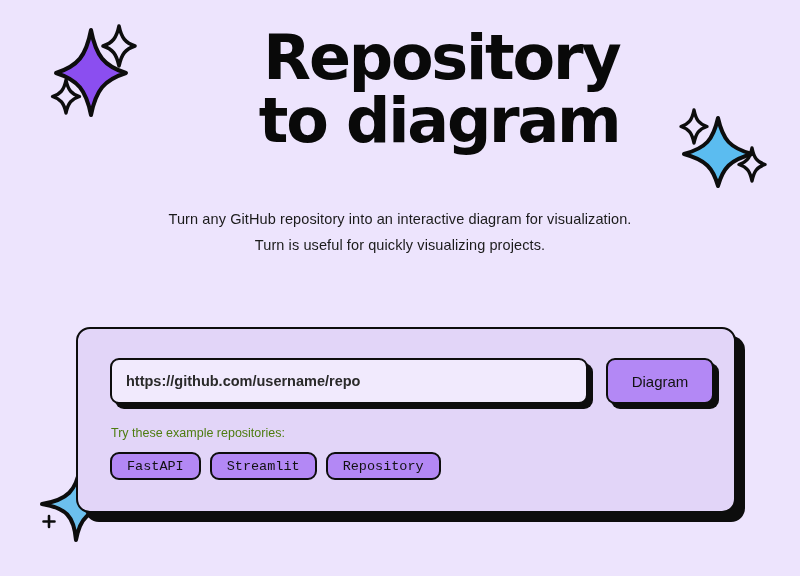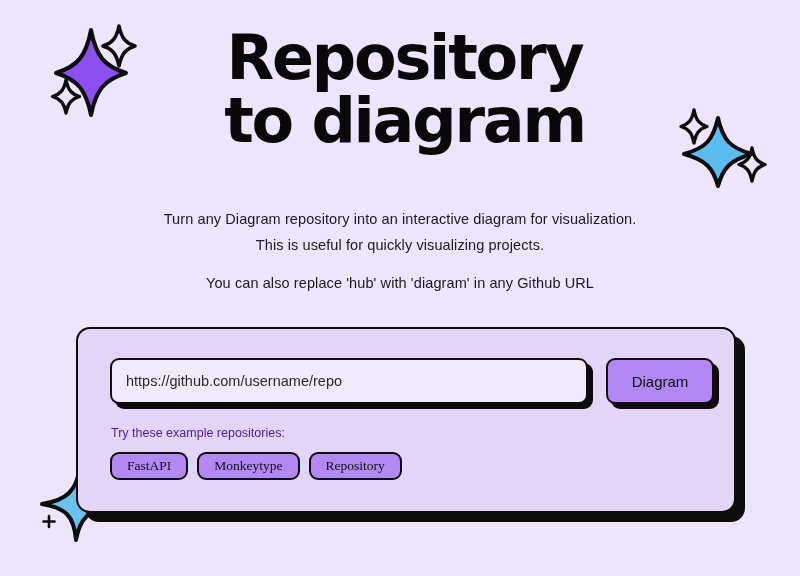--- a/index.html
+++ b/index.html
@@ -26,21 +26,21 @@
   #sparkle-top-left { left: 44px; top: 18px; }
   #sparkle-top-right { left: 668px; top: 104px; }
   #sparkle-bottom-left { left: 32px; top: 462px; }
 
   
   .hero {
     position: absolute;
     left: 0;
     top: 26px;
     width: 800px;
-    text-align: center;
+    text-align: right;
     padding-left: 9px;
   }
   .hero-title {
     font-family: "DejaVu Sans", sans-serif;
     font-weight: 700;
     font-size: 62px;
     line-height: 1.02;
     letter-spacing: -2.2px;
     color: #090909;
     margin: 0 auto;
@@ -91,20 +91,21 @@
     height: 46px;
     background: #f1eafd;
     border: 2.5px solid #0d0d0d;
     border-radius: 9px;
     box-shadow: 5px 5px 0 0 #0d0d0d;
     font-family: "Liberation Sans", sans-serif;
     font-size: 14.5px;
     color: #1a1a1a;
     padding: 0 14px;
     outline: none;
+    font-weight: bold;
   }
   .url-input::placeholder {
     color: #2a2a2a;
     opacity: 1;
   }
 
   .diagram-button {
     width: 108px;
     height: 46px;
     background: #b388f5;
@@ -116,37 +117,37 @@
     color: #121212;
     cursor: pointer;
     padding: 0;
   }
 
   .examples-label {
     position: absolute;
     left: 33px;
     top: 97px;
     font-size: 12.5px;
-    color: #4c1d95;
+    color: #4d7c0f;
   }
 
   .chip-row {
     position: absolute;
     left: 32px;
     top: 123px;
     display: flex;
     gap: 9px;
   }
   .chip {
     height: 19px;
     padding: 12px 15px;
     background: #b388f5;
     border: 2px solid #0d0d0d;
     border-radius: 9px;
-    font-family: Liberation Serif, serif;
+    font-family: Liberation Mono, monospace;
     font-size: 13.5px;
     color: #111111;
     cursor: pointer;
     display: inline-flex;
     align-items: center;
     justify-content: center;
     white-space: nowrap;
   }
 </style>
 </head>
@@ -177,32 +178,31 @@
 </div>
 
 <div class="hero">
   <h1 class="hero-title">
     <span>Repository to</span>
     <span>diagram</span>
   </h1>
 </div>
 
 <div class="subtitle-block">
-  <div class="subtitle-line">Turn any Diagram repository into an interactive diagram for visualization.</div>
-  <div class="subtitle-line">This is useful for quickly visualizing projects.</div>
-  <div class="subtitle-line gap">You can also replace 'hub' with 'diagram' in any Github URL</div>
+  <div class="subtitle-line">Turn any GitHub repository into an interactive diagram for visualization.</div>
+  <div class="subtitle-line">Turn is useful for quickly visualizing projects.</div>
 </div>
 
 <div class="card">
 
   <div class="input-row">
     <input class="url-input" type="text" placeholder="https://github.com/username/repo" style="">
     <button class="diagram-button">Diagram</button>
   </div>
 
   <div class="examples-label">Try these example repositories:</div>
 
   <div class="chip-row">
     <button class="chip">FastAPI</button>
-    <button class="chip">Monkeytype</button>
+    <button class="chip">Streamlit</button>
     <button class="chip">Repository</button>
   </div>
 </div>
 
 </body></html>

